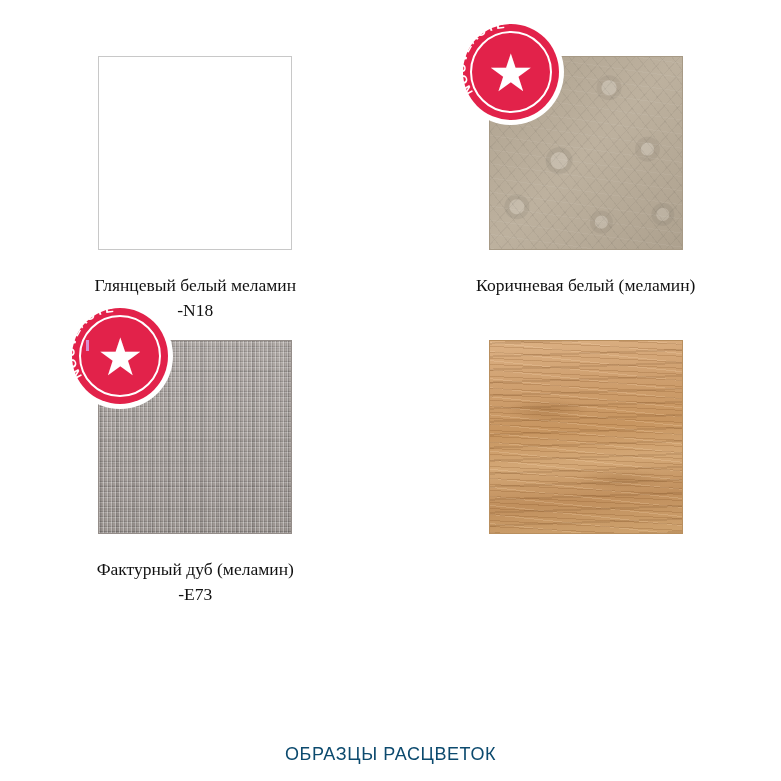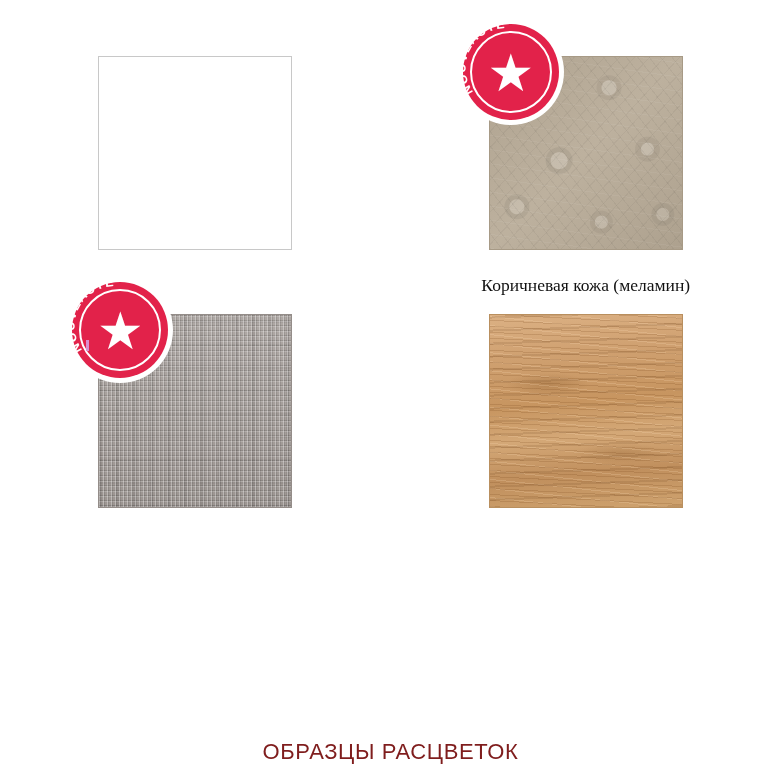--- a/index.html
+++ b/index.html
@@ -171,35 +171,39 @@
     height: 11px;
     background: #d98fd0;
   }
   .footer-title {
     position: absolute;
     left: 0;
     right: 0;
     bottom: 16px;
     text-align: center;
     font-family: "Liberation Sans", sans-serif;
-    font-size: 22px;
+    font-size: 18px;
     letter-spacing: 0.6px;
-    color: #7f1d1d;
+    color: #0c4a6e;
   }
 </style>
 </head>
 <body>
 
 <div class="page">
 
   <div class="swatch-grid">
 
     <div class="swatch-cell">
       <div class="swatch-box-wrap">
         <div class="swatch-box swatch-white"></div>
+      </div>
+      <div class="caption">
+        <span>Глянцевый белый меламин</span>
+        <span class="code">-N18</span>
       </div>
     </div>
 
     <div class="swatch-cell">
       <div class="swatch-box-wrap">
         <div class="swatch-box swatch-leather"></div>
         <div class="badge">
           <div class="badge-inner"></div>
           <div class="badge-text">
             <svg viewBox="0 0 96 96">
@@ -208,21 +212,21 @@
               </defs>
               <text>
                 <textPath href="#arc-nr2" startOffset="4%">NOUVEAUTÉ</textPath>
               </text>
             </svg>
           </div>
           <div class="badge-star">★</div>
         </div>
       </div>
       <div class="caption">
-        <span>Коричневая кожа (меламин)</span>
+        <span>Коричневая белый (меламин)</span>
       </div>
     </div>
 
     <div class="swatch-cell">
       <div class="swatch-box-wrap">
         <div class="swatch-box swatch-oak"></div>
         <div class="badge">
           <div class="badge-inner"></div>
           <div class="badge-text">
             <svg viewBox="0 0 96 96">
@@ -230,20 +234,24 @@
                 <path id="arc-e73" d="M 14,72 A 40,40 0 1 1 76,22" fill="none"></path>
               </defs>
               <text>
                 <textPath href="#arc-e73" startOffset="4%">NOUVEAUTÉ</textPath>
               </text>
             </svg>
           </div>
           <div class="badge-star">★</div>
         </div>
       </div>
+      <div class="caption">
+        <span>Фактурный дуб (меламин)</span>
+        <span class="code">-E73</span>
+      </div>
     </div>
 
     <div class="swatch-cell">
       <div class="swatch-box-wrap">
         <div class="swatch-box swatch-walnut"></div>
       </div>
     </div>
 
   </div>
 

